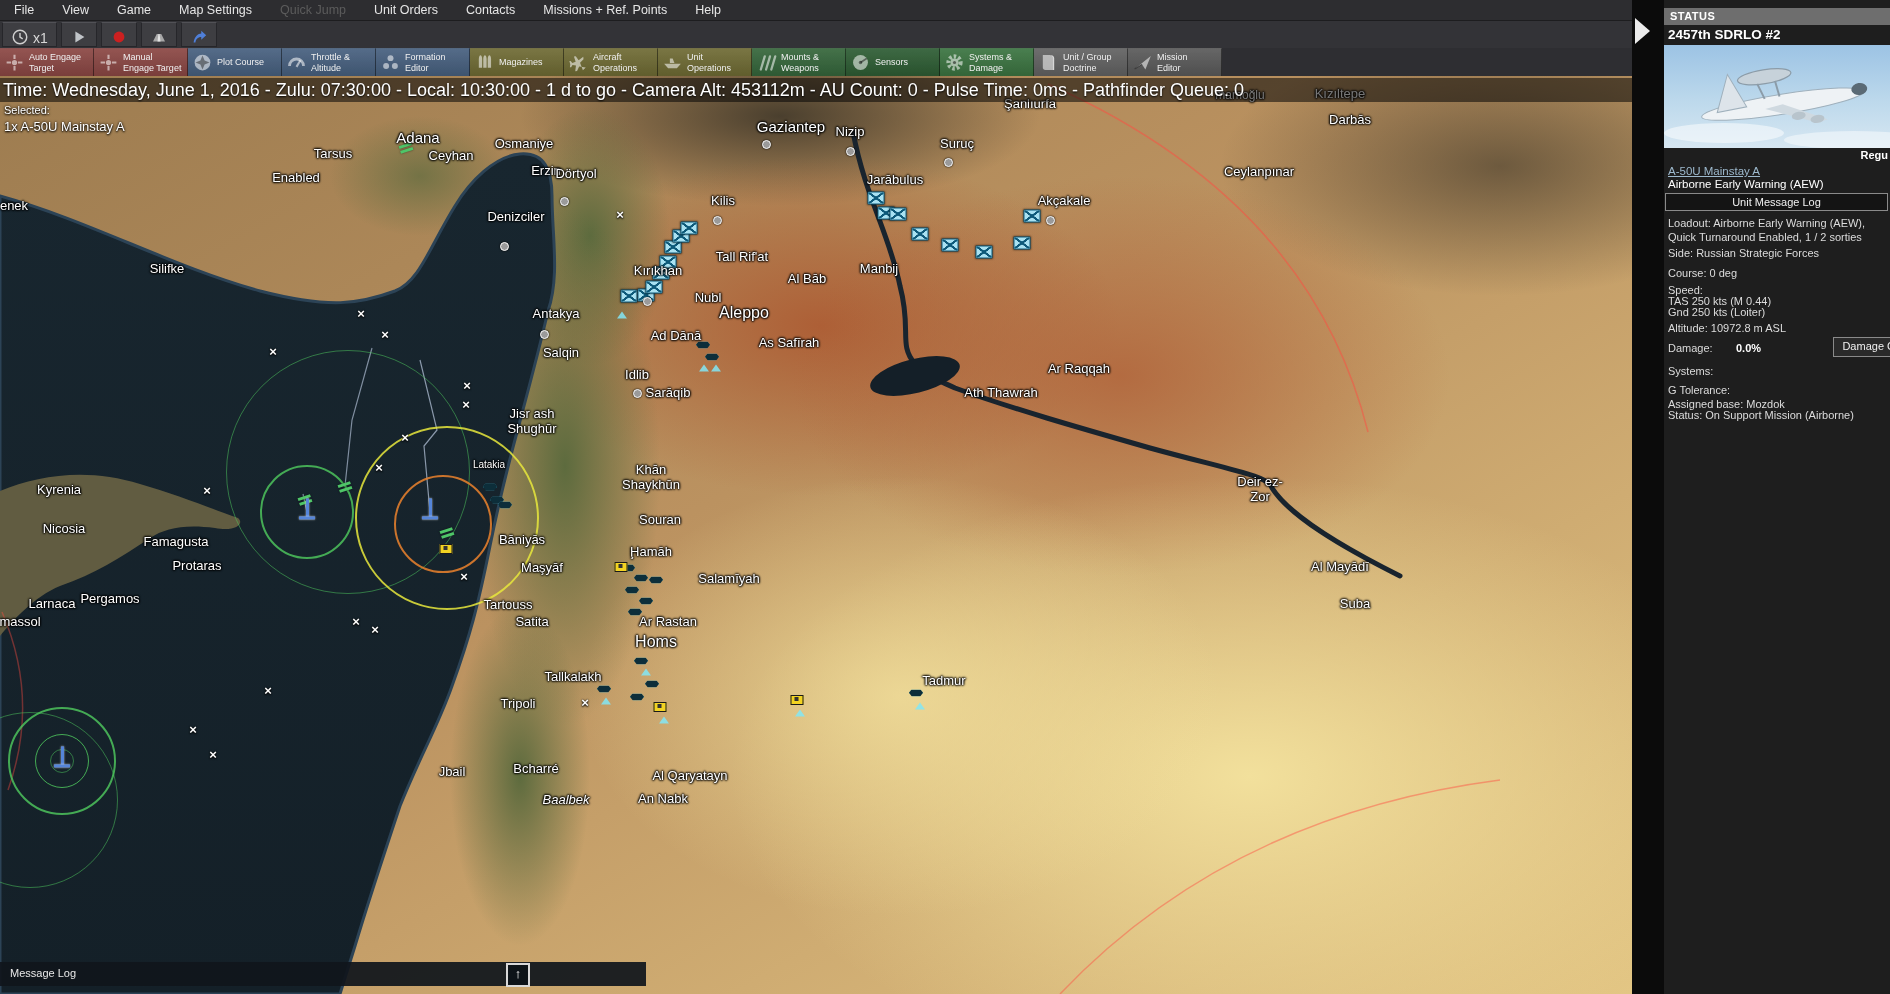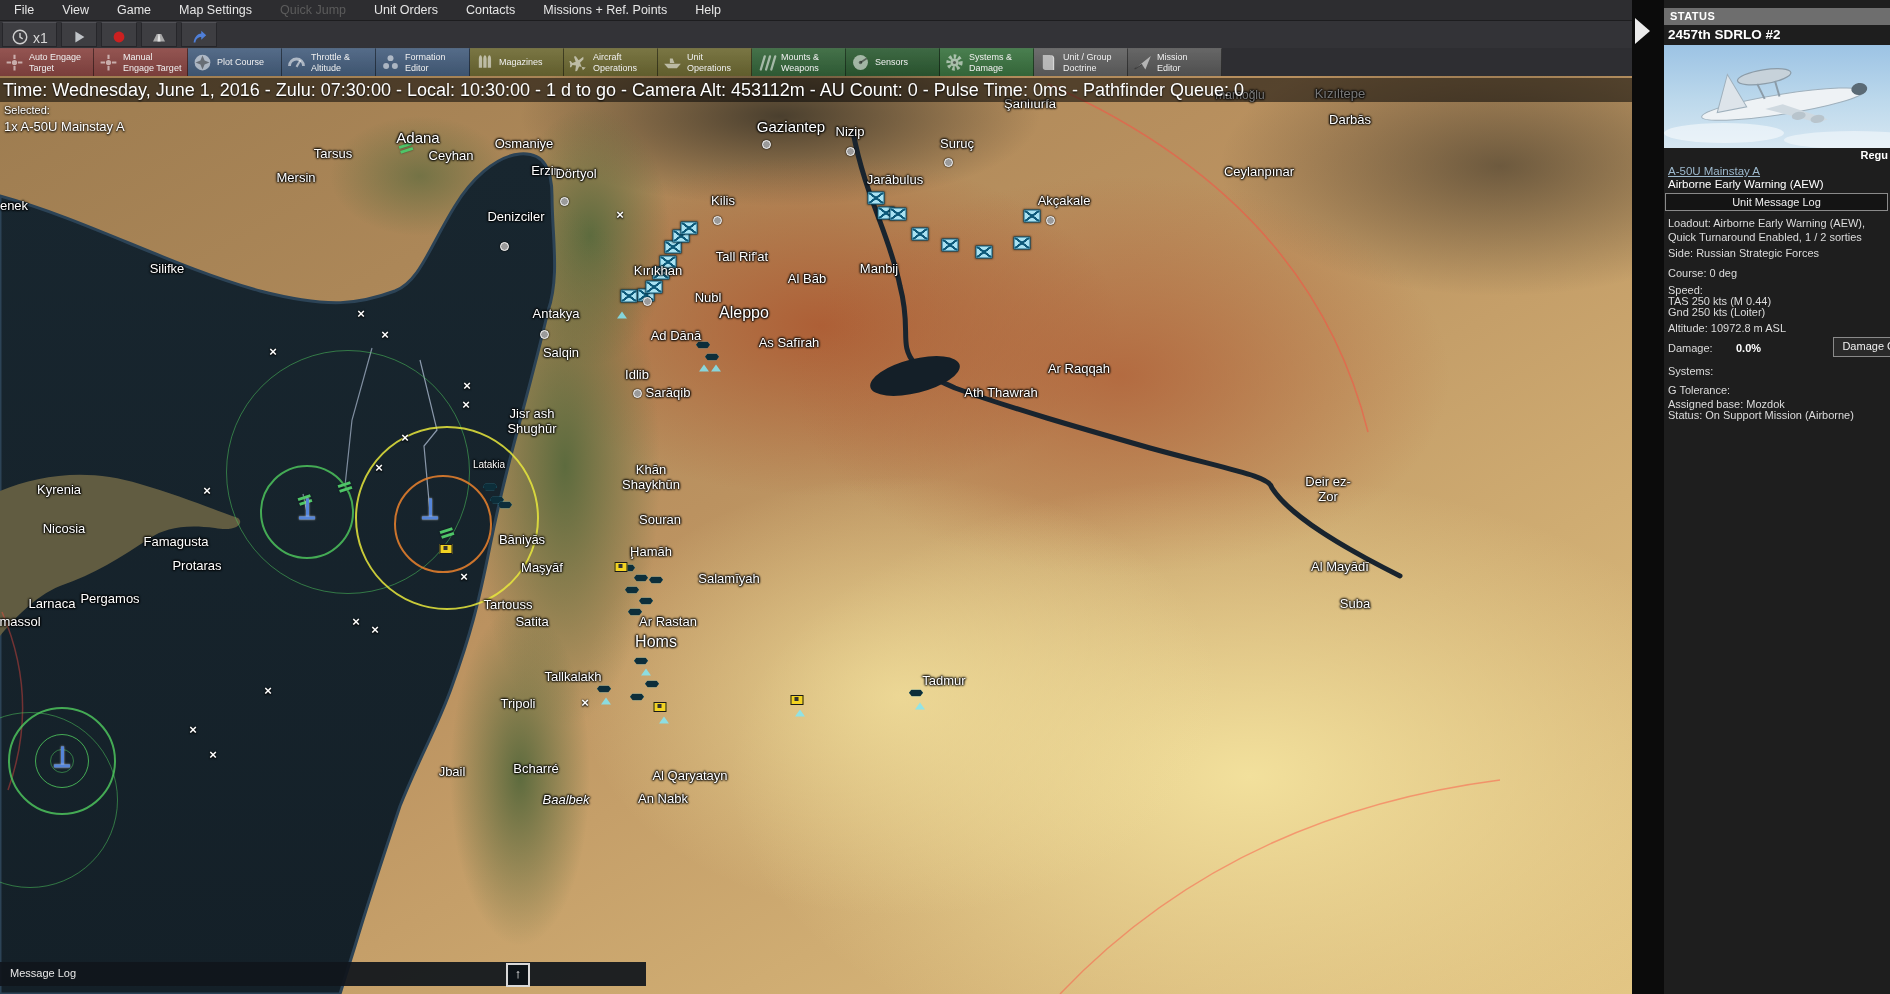--- a/index.html
+++ b/index.html
@@ -402,21 +402,21 @@
         </div>
         <div class="ownunit" style="left: 62px; top: 686px;">
           <div class="mast"></div>
           <div class="base"></div>
         </div>
       </div>
     <div id="labels-layer">
         <div class="maplabel" style="left: 418px; top: 53px; font-size: 15px;">Adana</div>
         <div class="maplabel" style="left: 451px; top: 72px; font-size: 13px;">Ceyhan</div>
         <div class="maplabel" style="left: 333px; top: 70px; font-size: 13px;">Tarsus</div>
-        <div class="maplabel" style="left: 296px; top: 94px; font-size: 13px;">Mersin</div>
+        <div class="maplabel" style="left: 296px; top: 94px; font-size: 13px;">Enabled</div>
         <div class="maplabel" style="left: 524px; top: 60px; font-size: 13px;">Osmaniye</div>
         <div class="maplabel" style="left: 546px; top: 87px; font-size: 13px;">Erzin</div>
         <div class="maplabel" style="left: 576px; top: 90px; font-size: 13px;">Dörtyol</div>
         <div class="maplabel" style="left: 516px; top: 133px; font-size: 13px;">Denizciler</div>
         <div class="maplabel" style="left: 167px; top: 185px; font-size: 13px;">Silifke</div>
         <div class="maplabel" style="left: 658px; top: 187px; font-size: 13px;">Kırıkhan</div>
         <div class="maplabel" style="left: 556px; top: 230px; font-size: 13px;">Antakya</div>
         <div class="maplabel" style="left: 561px; top: 269px; font-size: 13px;">Salqin</div>
         <div class="maplabel" style="left: 723px; top: 117px; font-size: 13px;">Kilis</div>
         <div class="maplabel" style="left: 742px; top: 173px; font-size: 13px;">Tall Rif'at</div>
@@ -451,21 +451,21 @@
         <div class="maplabel" style="left: 944px; top: 597px; font-size: 13px;">Tadmur</div>
         <div class="maplabel" style="left: 791px; top: 42px; font-size: 15px;">Gaziantep</div>
         <div class="maplabel" style="left: 850px; top: 48px; font-size: 13px;">Nizip</div>
         <div class="maplabel" style="left: 895px; top: 96px; font-size: 13px;">Jarābulus</div>
         <div class="maplabel" style="left: 957px; top: 60px; font-size: 13px;">Suruç</div>
         <div class="maplabel" style="left: 1030px; top: 20px; font-size: 13px;">Şanlıurfa</div>
         <div class="maplabel" style="left: 1064px; top: 117px; font-size: 13px;">Akçakale</div>
         <div class="maplabel" style="left: 879px; top: 185px; font-size: 13px;">Manbij</div>
         <div class="maplabel" style="left: 1001px; top: 309px; font-size: 13px;">Ath Thawrah</div>
         <div class="maplabel" style="left: 1079px; top: 285px; font-size: 13px;">Ar Raqqah</div>
-        <div class="maplabel" style="left: 1328px; top: 398px; font-size: 13px;">Deir ez-
+        <div class="maplabel" style="left: 1260px; top: 398px; font-size: 13px;">Deir ez-
 Zor</div>
         <div class="maplabel" style="left: 1340px; top: 483px; font-size: 13px;">Al Mayādī</div>
         <div class="maplabel" style="left: 59px; top: 406px; font-size: 13px;">Kyrenia</div>
         <div class="maplabel" style="left: 64px; top: 445px; font-size: 13px;">Nicosia</div>
         <div class="maplabel" style="left: 176px; top: 458px; font-size: 13px;">Famagusta</div>
         <div class="maplabel" style="left: 197px; top: 482px; font-size: 13px;">Protaras</div>
         <div class="maplabel" style="left: 110px; top: 515px; font-size: 13px;">Pergamos</div>
         <div class="maplabel" style="left: 52px; top: 520px; font-size: 13px;">Larnaca</div>
         <div class="maplabel" style="left: 20px; top: 538px; font-size: 13px;">massol</div>
         <div class="maplabel" style="left: 14px; top: 122px; font-size: 13px;">enek</div>

